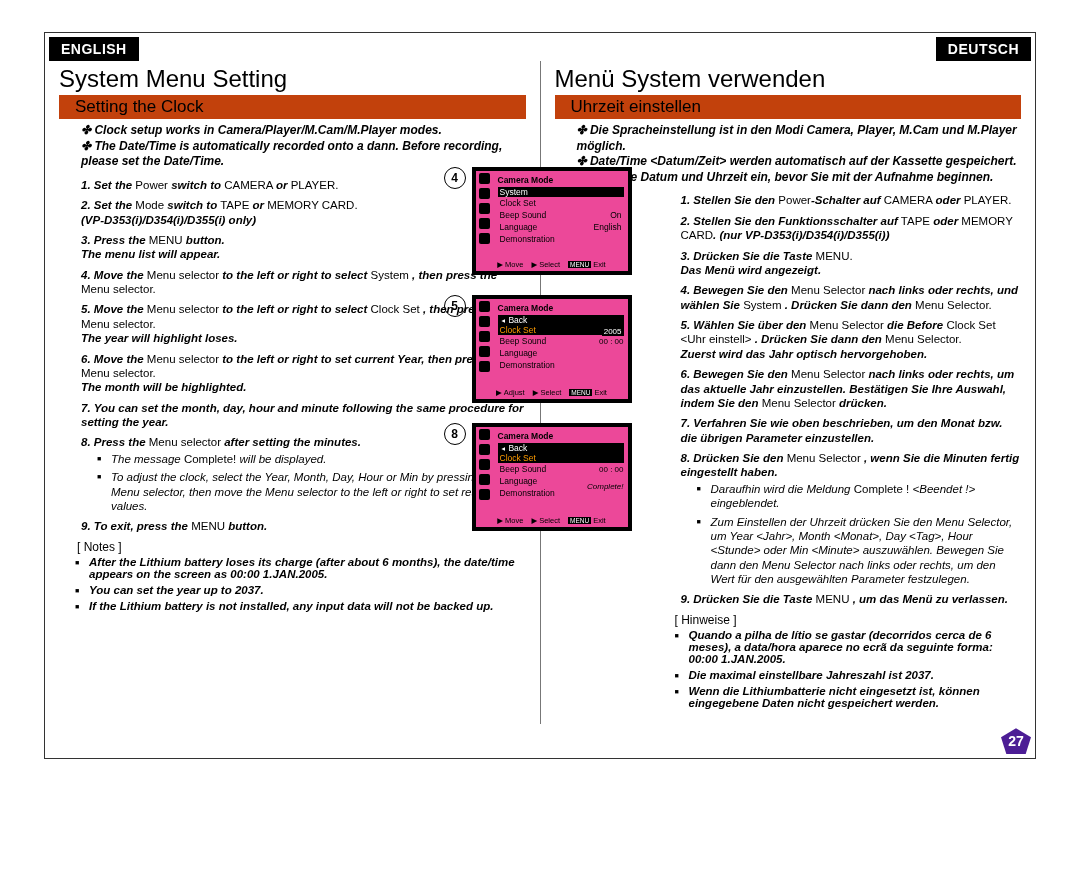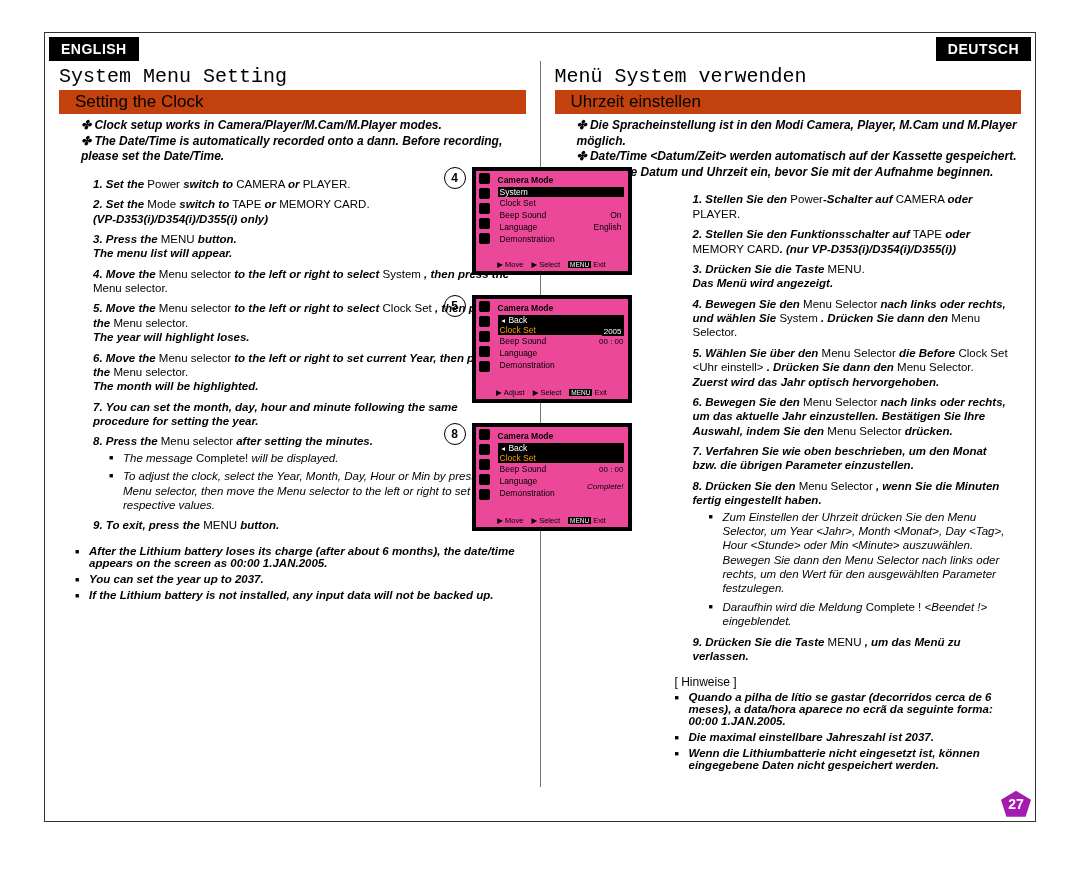--- a/index.html
+++ b/index.html
@@ -27,24 +27,24 @@
     font-size: 14px;
     letter-spacing: .5px;
   }
   .tab.right { margin-left: auto; margin-right: 4px; }
 
   .cols { display: flex; }
   .col { width: 50%; padding: 0 14px 4px 14px; }
   .col:first-child { border-right: 1px solid #777; }
 
   .section-title {
-    font-size: 20px;
+    font-size: 24px;
     font-weight: 300;
     margin: 4px 0 2px 0;
-    font-family: Liberation Mono, monospace;
+    font-family: Liberation Sans, sans-serif;
   }
 
   .stripe {
     background: #c2410c;
     font-size: 17px;
     padding: 2px 16px;
     margin-bottom: 4px;
   }
 
   .intro {
@@ -52,21 +52,21 @@
     font-weight: bold;
     font-size: 12px;
     padding-left: 22px;
     margin-bottom: 8px;
     line-height: 1.3;
   }
 
   ol.steps {
     list-style: none;
     padding: 0 0 0 22px;
-    margin: 12px;
+    margin: 0;
     font-size: 11.5px;
   }
   ol.steps > li { margin-bottom: 6px; line-height: 1.25; }
   ol.steps em, ol.steps .ital { font-style: italic; font-weight: bold; }
   ol.steps .sub { font-style: italic; font-weight: bold; display: block; padding-left: 0; }
   .num { font-style: italic; font-weight: bold; }
 
   .bullets { list-style: none; padding: 0 0 0 22px; margin: 2px 0 0 0; font-size: 11.5px; }
   .bullets li { margin-bottom: 4px; position: relative; padding-left: 8px; }
   .bullets li:before { content: "■"; font-size: 7px; position: absolute; left: -6px; top: 3px; }
@@ -112,21 +112,21 @@
   .shot .datebox { position: absolute; right: 4px; top: 28px; font-size: 8px; text-align: right; line-height: 1.3; }
   .shot .datebox .cur { background: #000; color: #fff; padding: 0 2px; }
   .shot .footer {
     position: absolute; bottom: 2px; left: 0; right: 0;
     display: flex; justify-content: center; gap: 8px; font-size: 7.5px;
   }
   .shot .footer span { display: inline-flex; align-items: center; gap: 2px; }
   .shot .footer .tag { background: #000; color: #fff; padding: 0 2px; font-size: 6.5px; }
 
   .page-num {
-    background: #a21caf; color: #fff; font-size: 14px;
+    background: #4c1d95; color: #fff; font-size: 14px;
     width: 30px; height: 26px; text-align: center; line-height: 26px;
     font-weight: bold;
     position: relative;
     float: right; margin: 4px;
     clip-path: polygon(50% 0, 100% 35%, 82% 100%, 18% 100%, 0 35%);
   }
 
   .holder { position: relative; }
 
 </style>
@@ -224,20 +224,21 @@
           </ul>
         </li>
         <li>
           <span class="num">9.</span>
           <span class="ital">To exit, press the</span>
           <span>MENU</span>
           <span class="ital">button.</span>
         </li>
       </ol>
 
+      <div class="notes-hdr">[ Notes ]</div>
       <ul class="notes">
         <li>After the Lithium battery loses its charge (after about 6 months), the date/time appears on the screen as 00:00 1.JAN.2005.</li>
         <li>You can set the year up to 2037.</li>
         <li>If the Lithium battery is not installed, any input data will not be backed up.</li>
       </ul>
 
       <div class="shots" style="top:106px; right:-92px;">
 
         <div class="shot-wrap">
           <div class="shot-num">4</div>
@@ -423,24 +424,24 @@
         <li>
           <span class="num">7.</span>
           <span class="ital">Verfahren Sie wie oben beschrieben, um den Monat bzw. die übrigen Parameter einzustellen.</span>
         </li>
         <li>
           <span class="num">8.</span>
           <span class="ital">Drücken Sie den</span>
           <span>Menu Selector</span>
           <span class="ital">, wenn Sie die Minuten fertig eingestellt haben.</span>
           <ul class="bullets">
-            <li><span class="ital">Zum Einstellen der Uhrzeit drücken Sie den Menu Selector, um Year &lt;Jahr&gt;, Month &lt;Monat&gt;, Day &lt;Tag&gt;, Hour &lt;Stunde&gt; oder Min &lt;Minute&gt; auszuwählen. Bewegen Sie dann den Menu Selector nach links oder rechts, um den Wert für den ausgewählten Parameter festzulegen.</span></li>
             <li><span class="ital">Daraufhin wird die Meldung</span>
                 <span>Complete !</span>
                 <span class="ital">&lt;Beendet !&gt; eingeblendet.</span></li>
+            <li><span class="ital">Zum Einstellen der Uhrzeit drücken Sie den Menu Selector, um Year &lt;Jahr&gt;, Month &lt;Monat&gt;, Day &lt;Tag&gt;, Hour &lt;Stunde&gt; oder Min &lt;Minute&gt; auszuwählen. Bewegen Sie dann den Menu Selector nach links oder rechts, um den Wert für den ausgewählten Parameter festzulegen.</span></li>
           </ul>
         </li>
         <li>
           <span class="num">9.</span>
           <span class="ital">Drücken Sie die Taste</span>
           <span>MENU</span>
           <span class="ital">, um das Menü zu verlassen.</span>
         </li>
       </ol>
 

